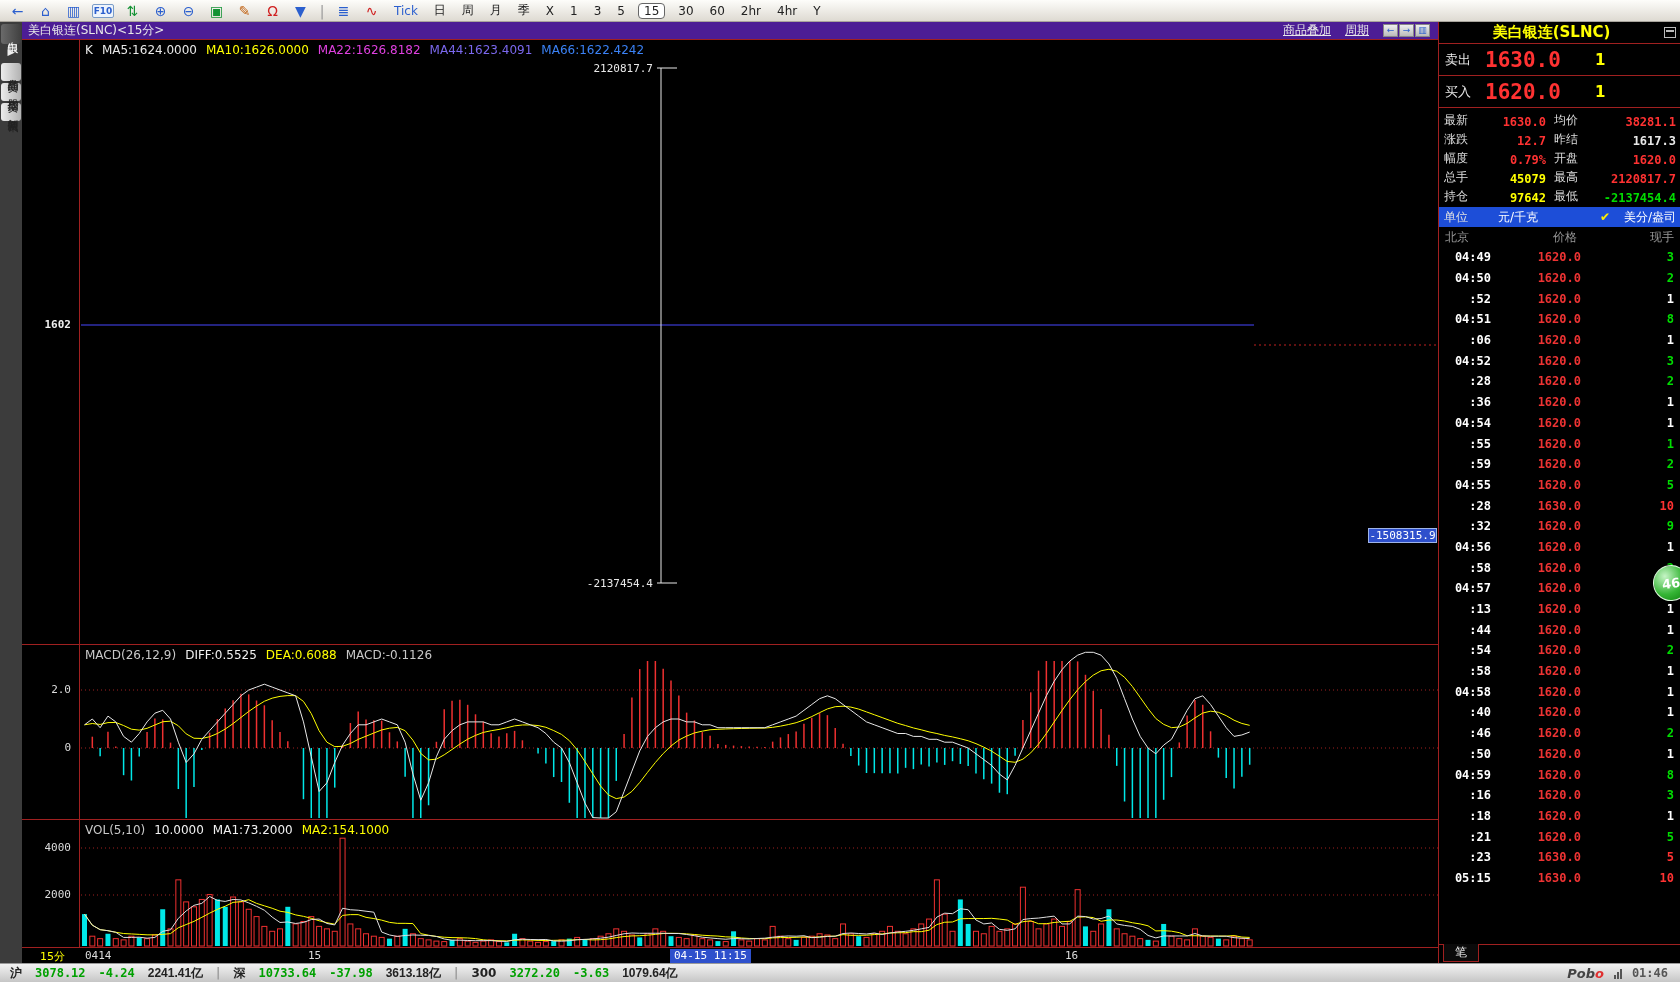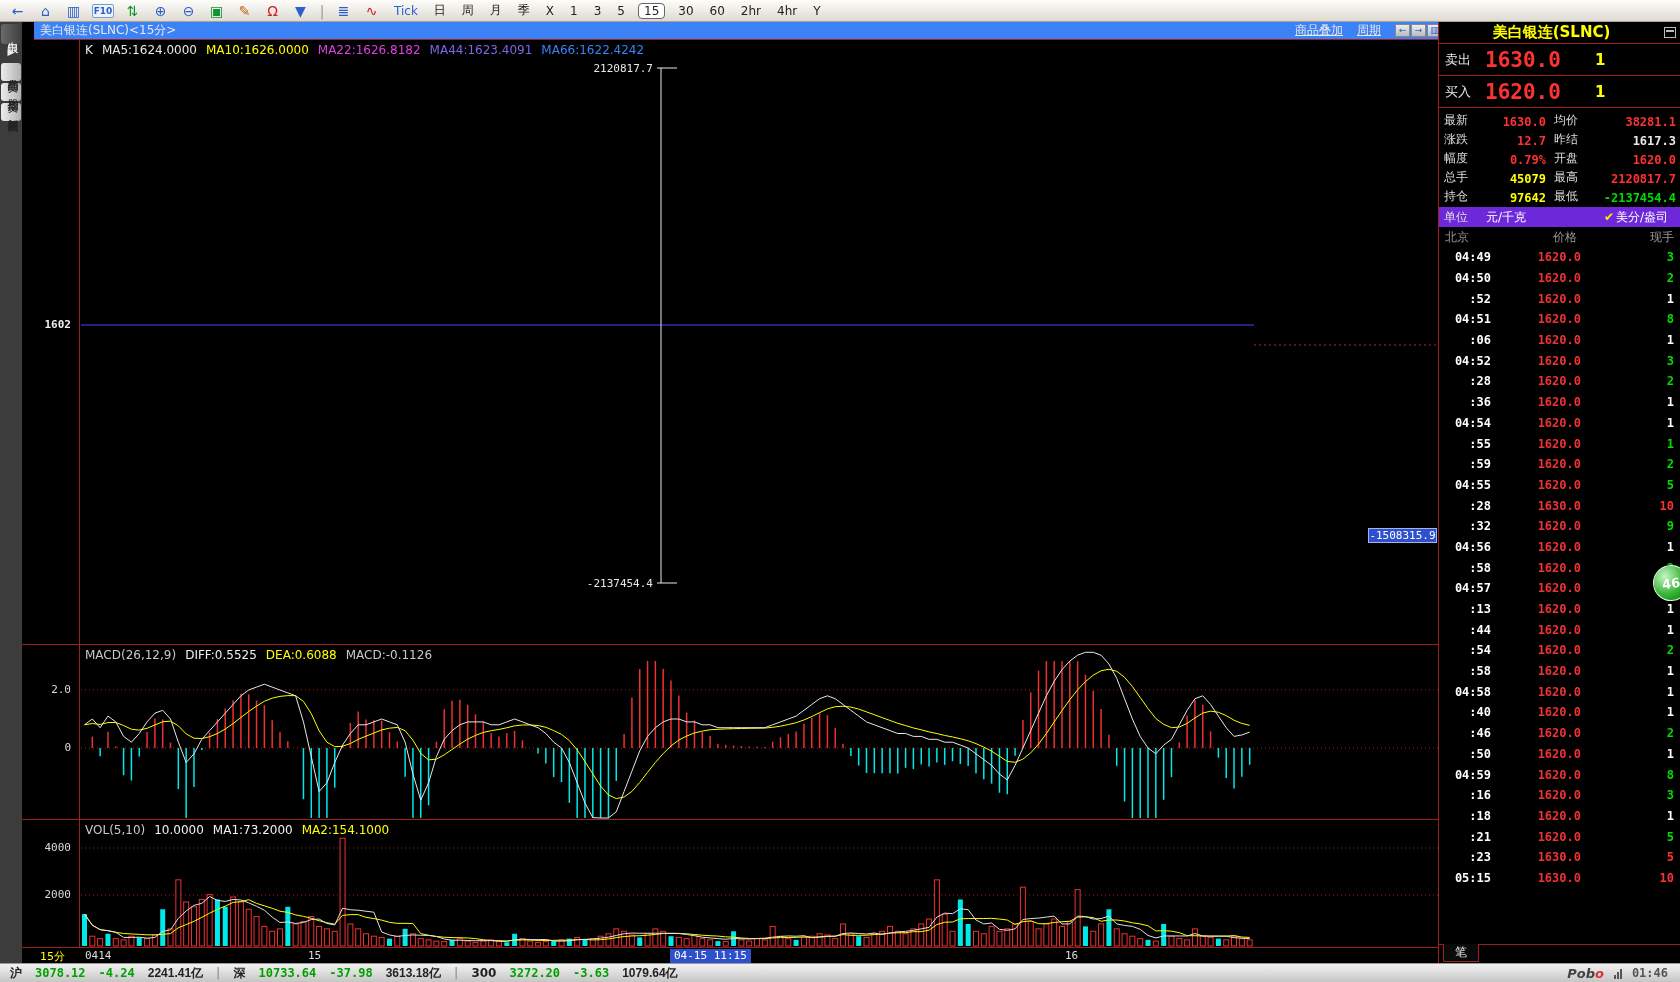--- a/index.html
+++ b/index.html
@@ -23,21 +23,21 @@
   
   #left-strip { position:absolute; left:0; top:22px; width:22px; height:941px; background:#3c3c3c; }
   .ltab { writing-mode:vertical-rl; text-orientation:upright; width:20px; margin:2px 1px 0 1px;
     background:linear-gradient(90deg,#ececec,#b2b2b2); color:#222; font-size:11px; line-height:18px;
     padding:7px 0; border-radius:3px; text-align:center; letter-spacing:1px; }
   .ltab.active { background:linear-gradient(90deg,#6a6a6a,#404040); color:#fff; padding:9px 0; }
   .ltab-arrow { color:#eee; font-size:9px; text-align:center; margin:3px 0 6px 0; }
 
   
   #chart-region { position:absolute; left:22px; top:22px; width:1416px; height:941px; background:#000; }
-  #chart-titlebar { position:absolute; left:12px; top:0; width:100%; height:18px; background:#3b82f6;
+  #chart-titlebar { position:absolute; left:0; top:0; width:100%; height:18px; background:#4c1d95;
     border-bottom:1px solid #a02020; color:#e8e8e8; font-size:12px; display:flex; align-items:center; }
   #chart-title { margin-left:6px; }
   #title-right { margin-left:auto; display:flex; align-items:center; gap:14px; margin-right:8px; }
   #title-right a { color:#e8e8e8; text-decoration:underline; cursor:default; }
   .winbtns { display:flex; gap:1px; }
   .winbtn { width:15px; height:13px; border:1px solid #888; background:linear-gradient(#eee,#bbb);
     color:#2b5fce; font-size:9px; line-height:11px; text-align:center; }
 
   .panel { position:absolute; left:0; width:1416px; background:#000; border-bottom:1px solid #a02020; }
   #kline-panel { top:18px;  height:605px; }
@@ -69,25 +69,25 @@
   .obrow .obl { width:40px; margin-left:6px; font-size:13px; color:#e8e8e8; }
   .obrow .obp { width:110px; color:#ff3232; font-size:21px; font-weight:bold;
      font-family:"DejaVu Sans Mono","Liberation Mono",monospace; }
   .obrow .obq { color:#ffff00; font-size:15px; font-weight:bold; }
   #qp-stats { padding:2px 0; }
   .srow { display:flex; height:19px; align-items:flex-end; font-size:12px; }
   .srow .sl { width:36px; margin-left:5px; color:#dcdcdc; }
   .srow .sv { width:66px; text-align:right; font-weight:bold; font-family:"DejaVu Sans Mono","Liberation Mono",monospace; }
   .srow .sl2 { width:36px; margin-left:8px; }
   .srow .sv2 { flex:1; text-align:right; margin-right:4px; font-weight:bold; font-family:"DejaVu Sans Mono","Liberation Mono",monospace; }
-  #qp-unit { height:20px; background:#6d28d9; display:flex; align-items:center; font-size:12px; color:#e0e0e0; }
+  #qp-unit { height:20px; background:#1d4ed8; display:flex; align-items:center; font-size:12px; color:#e0e0e0;gap:12px; }
   #qp-unit .ul { margin-left:5px; }
   #qp-unit .um { margin-left:18px; color:#fff; }
   #qp-unit .uc { margin-left:auto; color:#ffee00; margin-right:2px; }
-  #qp-unit .ur { margin-right:12px; color:#fff; }
+  #qp-unit .ur { margin-right:4px; color:#fff; }
   #qp-cols { height:20px; display:flex; align-items:center; color:#979797; font-size:12px; }
   #qp-cols .c1 { margin-left:6px; }
   #qp-cols .c2 { margin-left:84px; }
   #qp-cols .c3 { margin-left:auto; margin-right:6px; }
   #tick-list { }
   .trow { height:20.7px; display:grid; grid-template-columns:52px 90px 1fr; align-items:center;
     font-family:"DejaVu Sans Mono","Liberation Mono",monospace; font-size:12px; font-weight:bold; }
   .trow .tt { text-align:right; color:#fff; }
   .trow .tp { text-align:right; color:#ee3333; }
   .trow .tq { text-align:right; margin-right:6px; }

